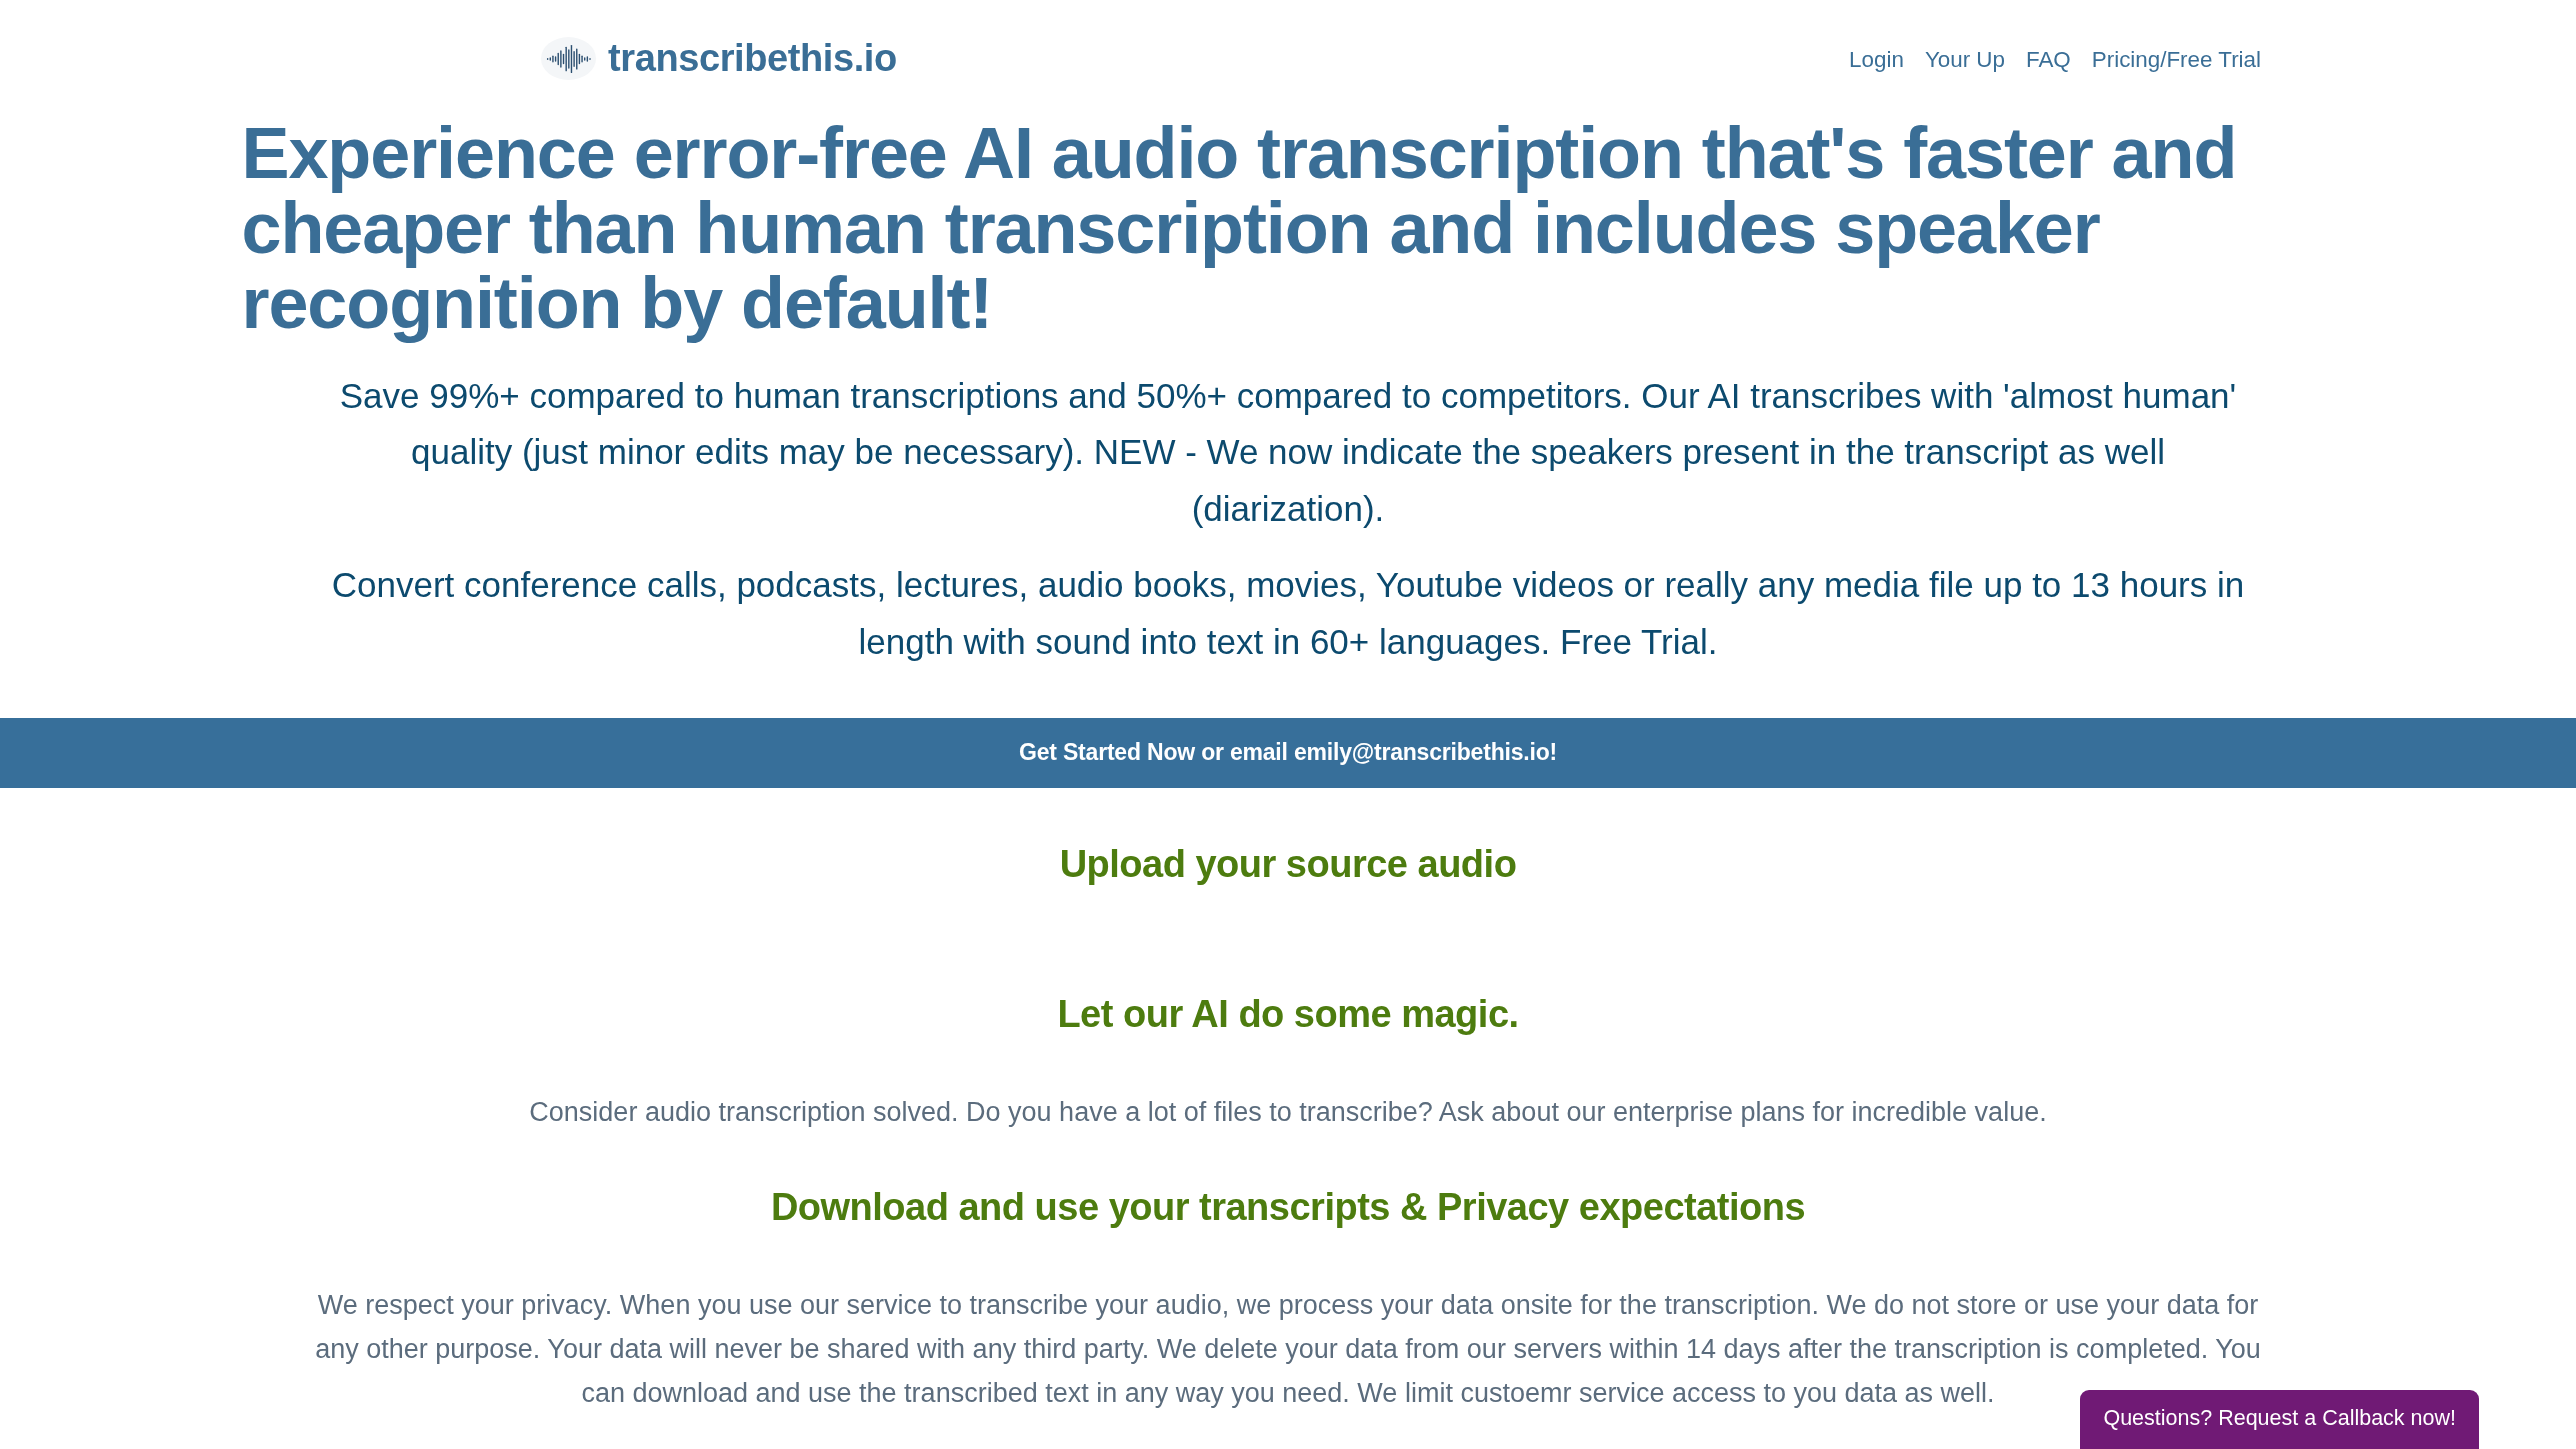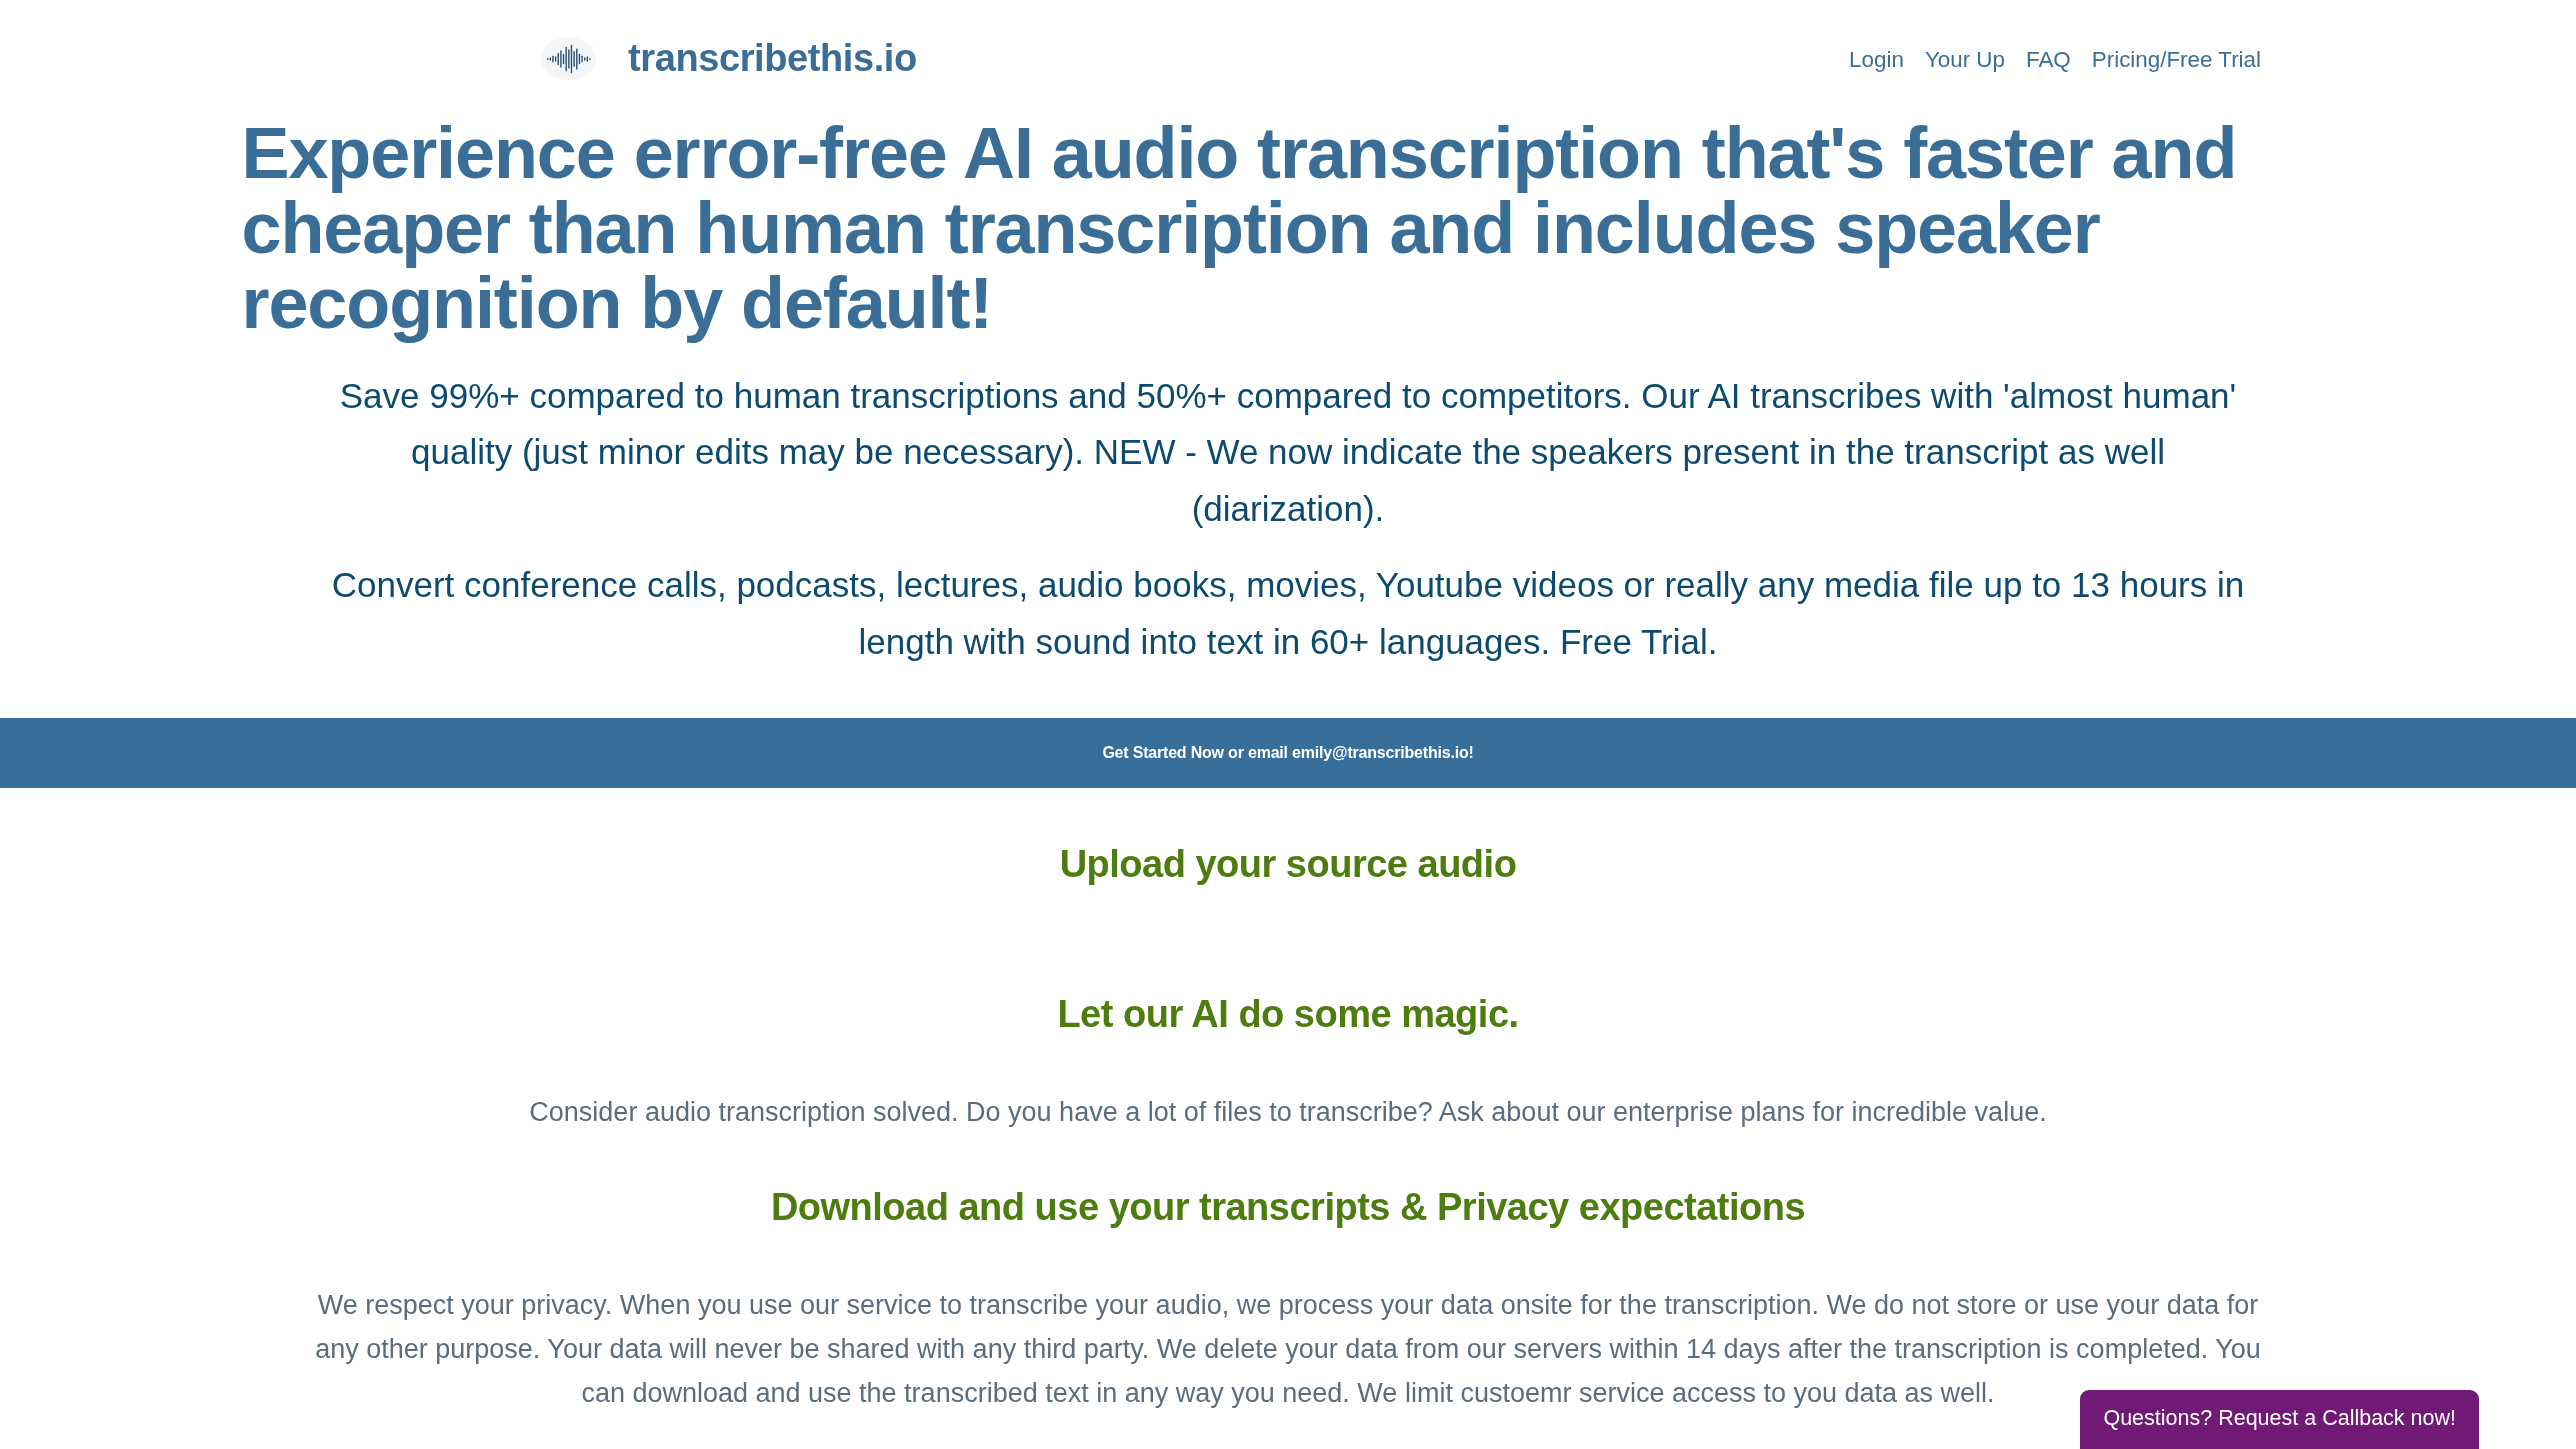--- a/index.html
+++ b/index.html
@@ -24,21 +24,21 @@
     display: flex;
     align-items: center;
     justify-content: space-between;
     padding: 19.7px 54px 0 54px;
     height: 98px;
   }
 
   .brand {
     display: flex;
     align-items: center;
-    gap: 32px;
+    gap: 12px;
     margin-left: 487px;
     text-decoration: none;
   }
 
   .brand-mark {
     width: 55px;
     height: 43px;
     border-radius: 50%;
     background: #f4f6f8;
     display: flex;
@@ -106,21 +106,21 @@
     width: 100%;
     height: 70px;
     background: #376f9a;
     display: flex;
     align-items: center;
     justify-content: center;
   }
 
   .cta-banner-text {
     color: #ffffff;
-    font-size: 16px;
+    font-size: 23px;
     font-weight: 700;
     letter-spacing: -0.2px;
   }
 
   
   .content {
     padding-top: 55px;
   }
 
   .section-heading {

